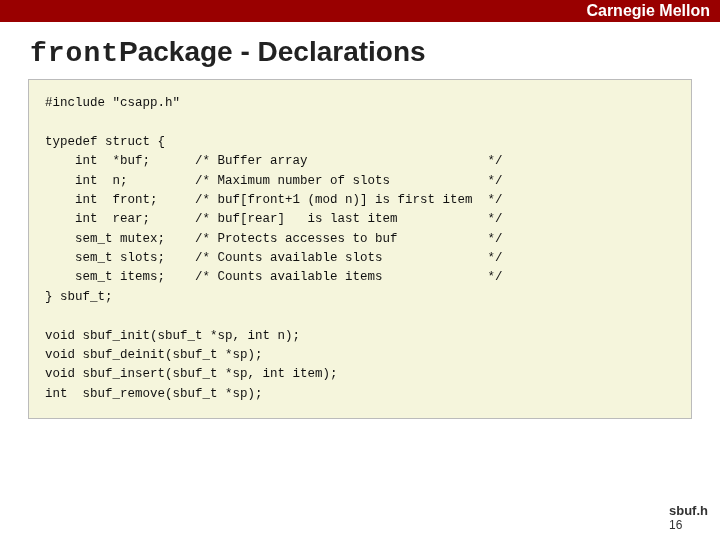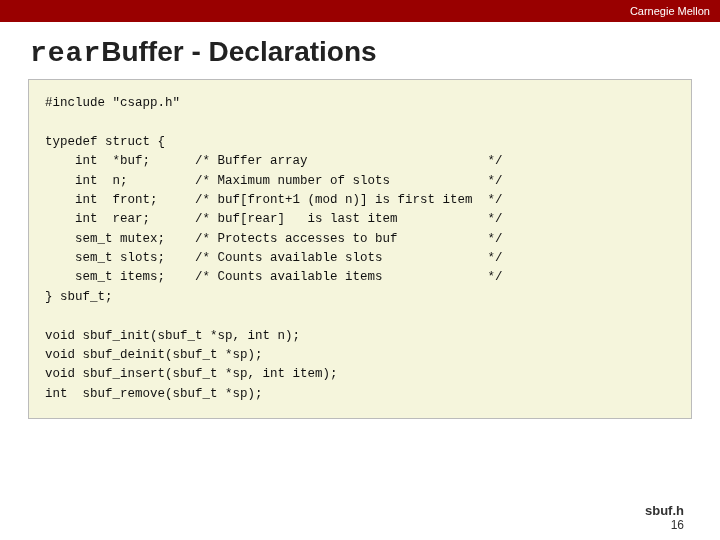--- a/index.html
+++ b/index.html
@@ -17,22 +17,22 @@
       background: #990000;
       height: 22px;
       display: flex;
       align-items: center;
       justify-content: flex-end;
       padding-right: 10px;
     }
 
     #header-bar span {
       color: #ffffff;
-      font-size: 11px;
-      font-weight: normal;
+      font-size: 16px;
+      font-weight: bold;
     }
 
     #page-title {
       padding: 14px 30px 10px 30px;
       display: flex;
       align-items: baseline;
       gap: 0px;
     }
 
     #title-mono {
@@ -62,22 +62,22 @@
 
     #code-box pre {
       white-space: pre;
       font-family: 'Courier New', Courier, monospace;
       font-size: 12.5px;
     }
 
     #footer {
       position: absolute;
       bottom: 8px;
-      right: 36px;
-      text-align: right;
+      right: 12px;
+      text-align: left;
     }
 
     #footer-logo {
       font-size: 13px;
       font-weight: bold;
       color: #333333;
     }
 
     #footer-page {
       font-size: 12px;
@@ -85,22 +85,22 @@
     }
   </style>
 </head>
 <body>
 
 <div id="header-bar">
   <span>Carnegie Mellon</span>
 </div>
 
 <div id="page-title">
-  <span id="title-mono">rear</span>
-  <span id="title-rest">  Buffer - Declarations</span>
+  <span id="title-mono">front</span>
+  <span id="title-rest">  Package - Declarations</span>
 </div>
 
 <div id="code-box">
   <pre>#include "csapp.h"
 
 typedef struct {
     int  *buf;      /* Buffer array                        */
     int  n;         /* Maximum number of slots             */
     int  front;     /* buf[front+1 (mod n)] is first item  */
     int  rear;      /* buf[rear]   is last item            */

